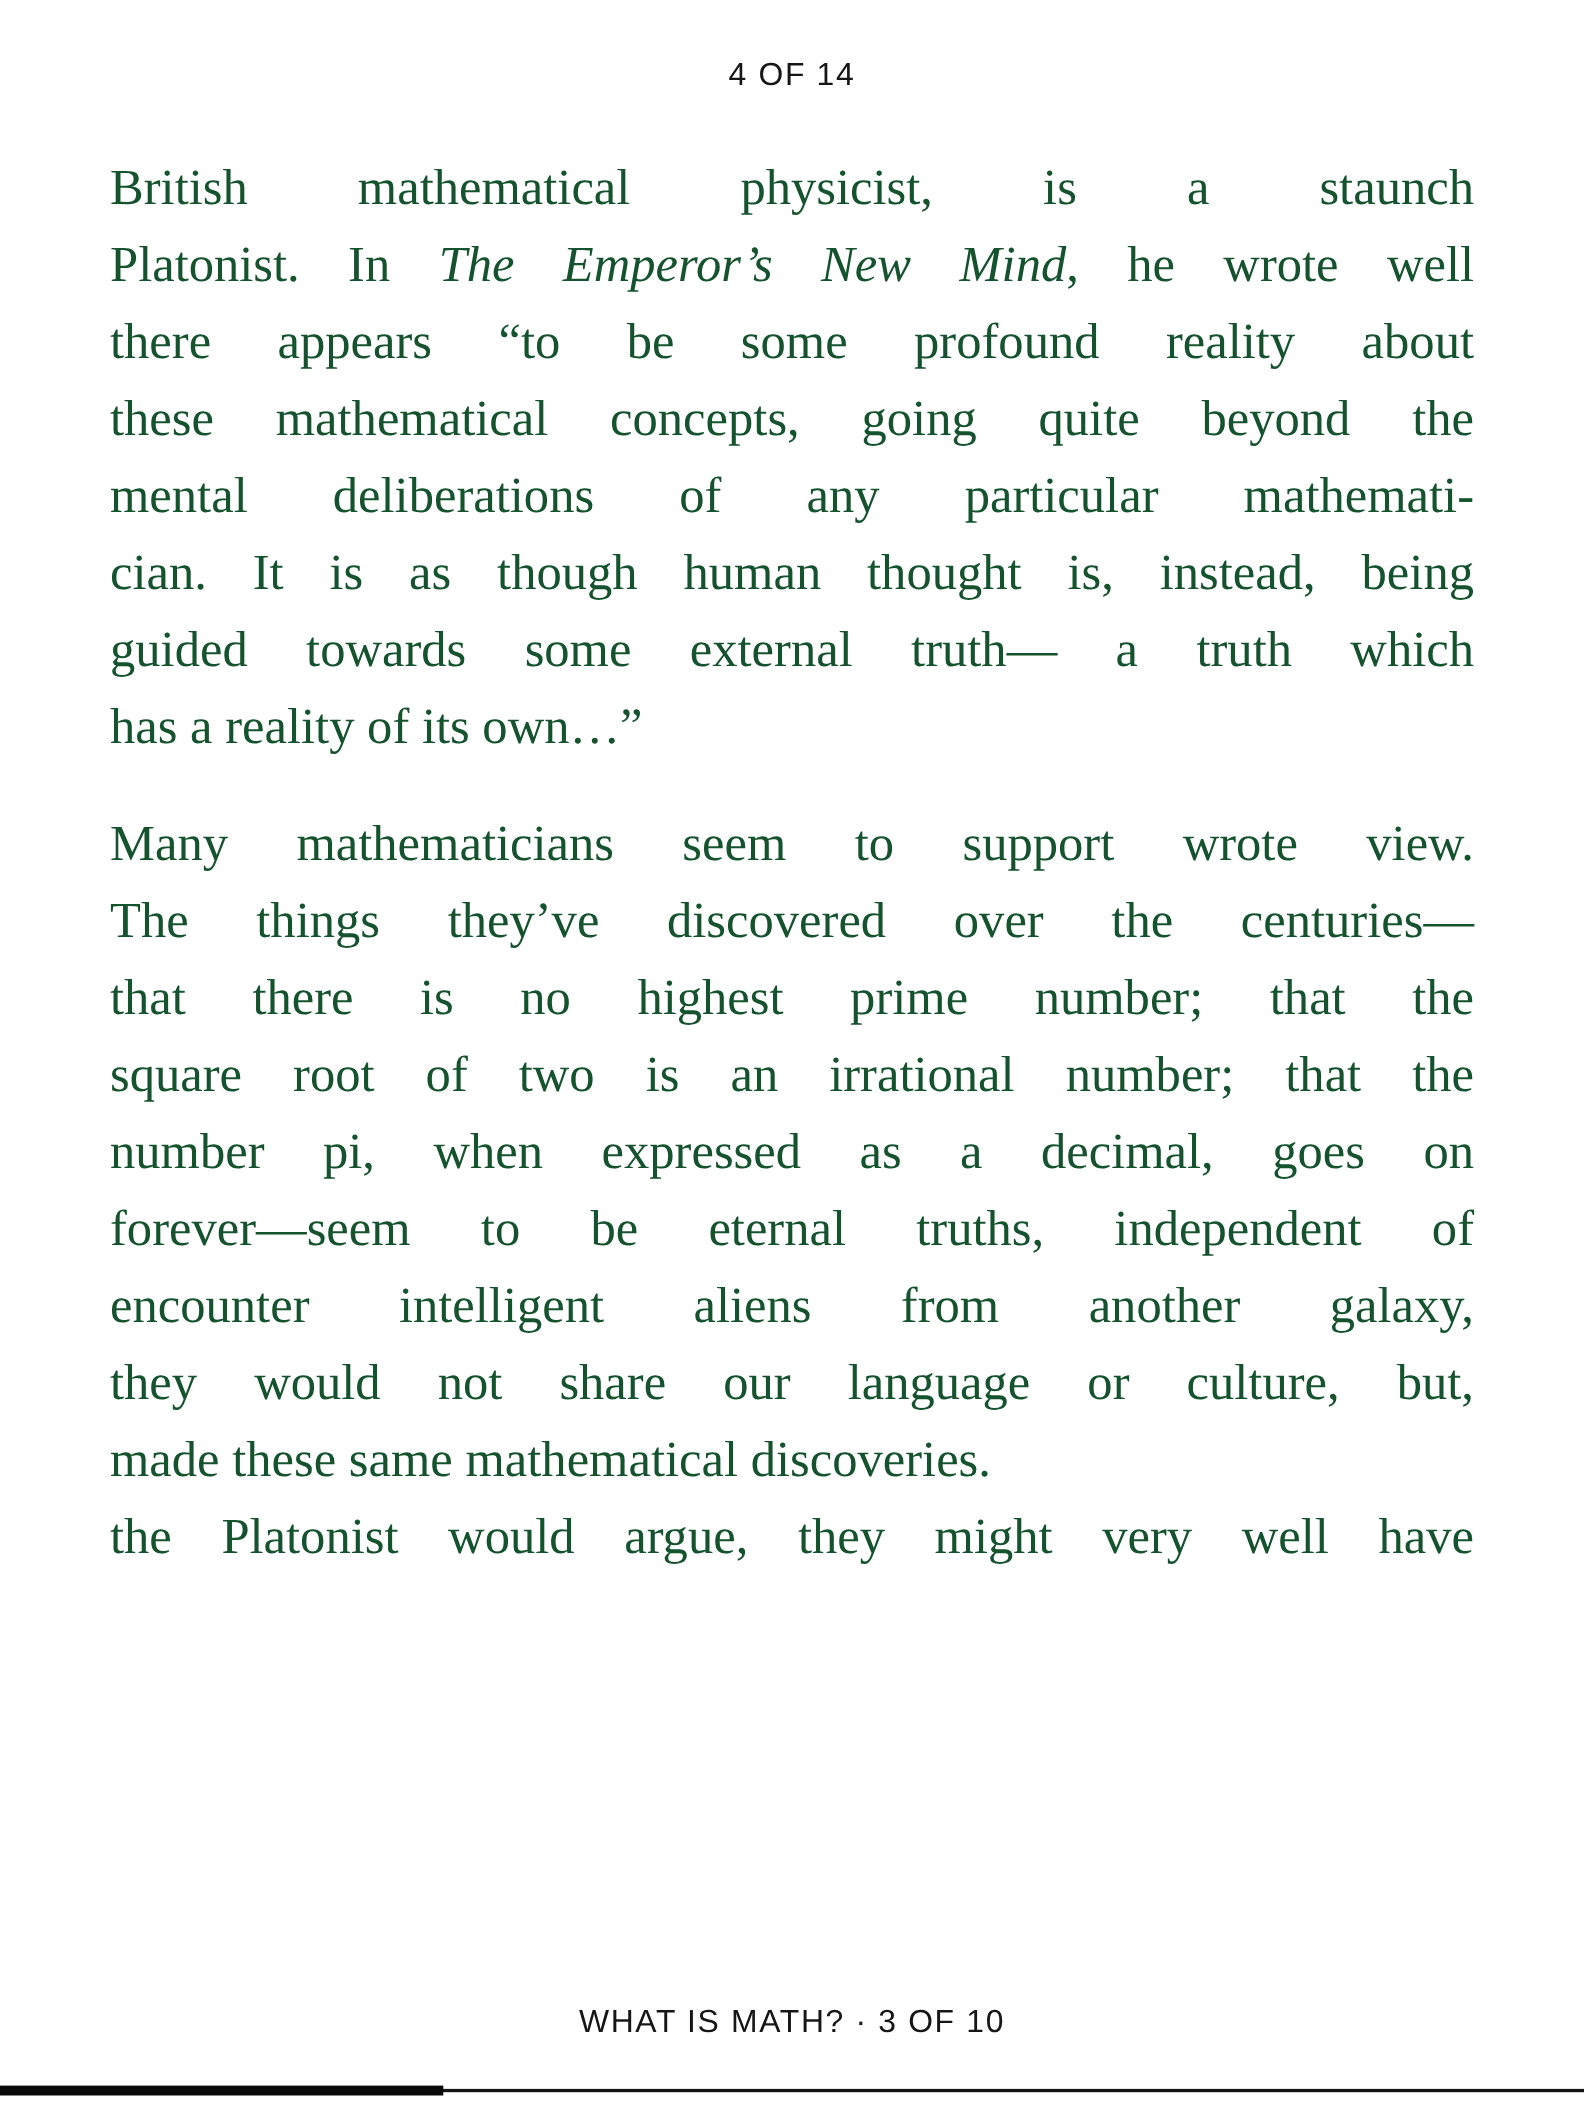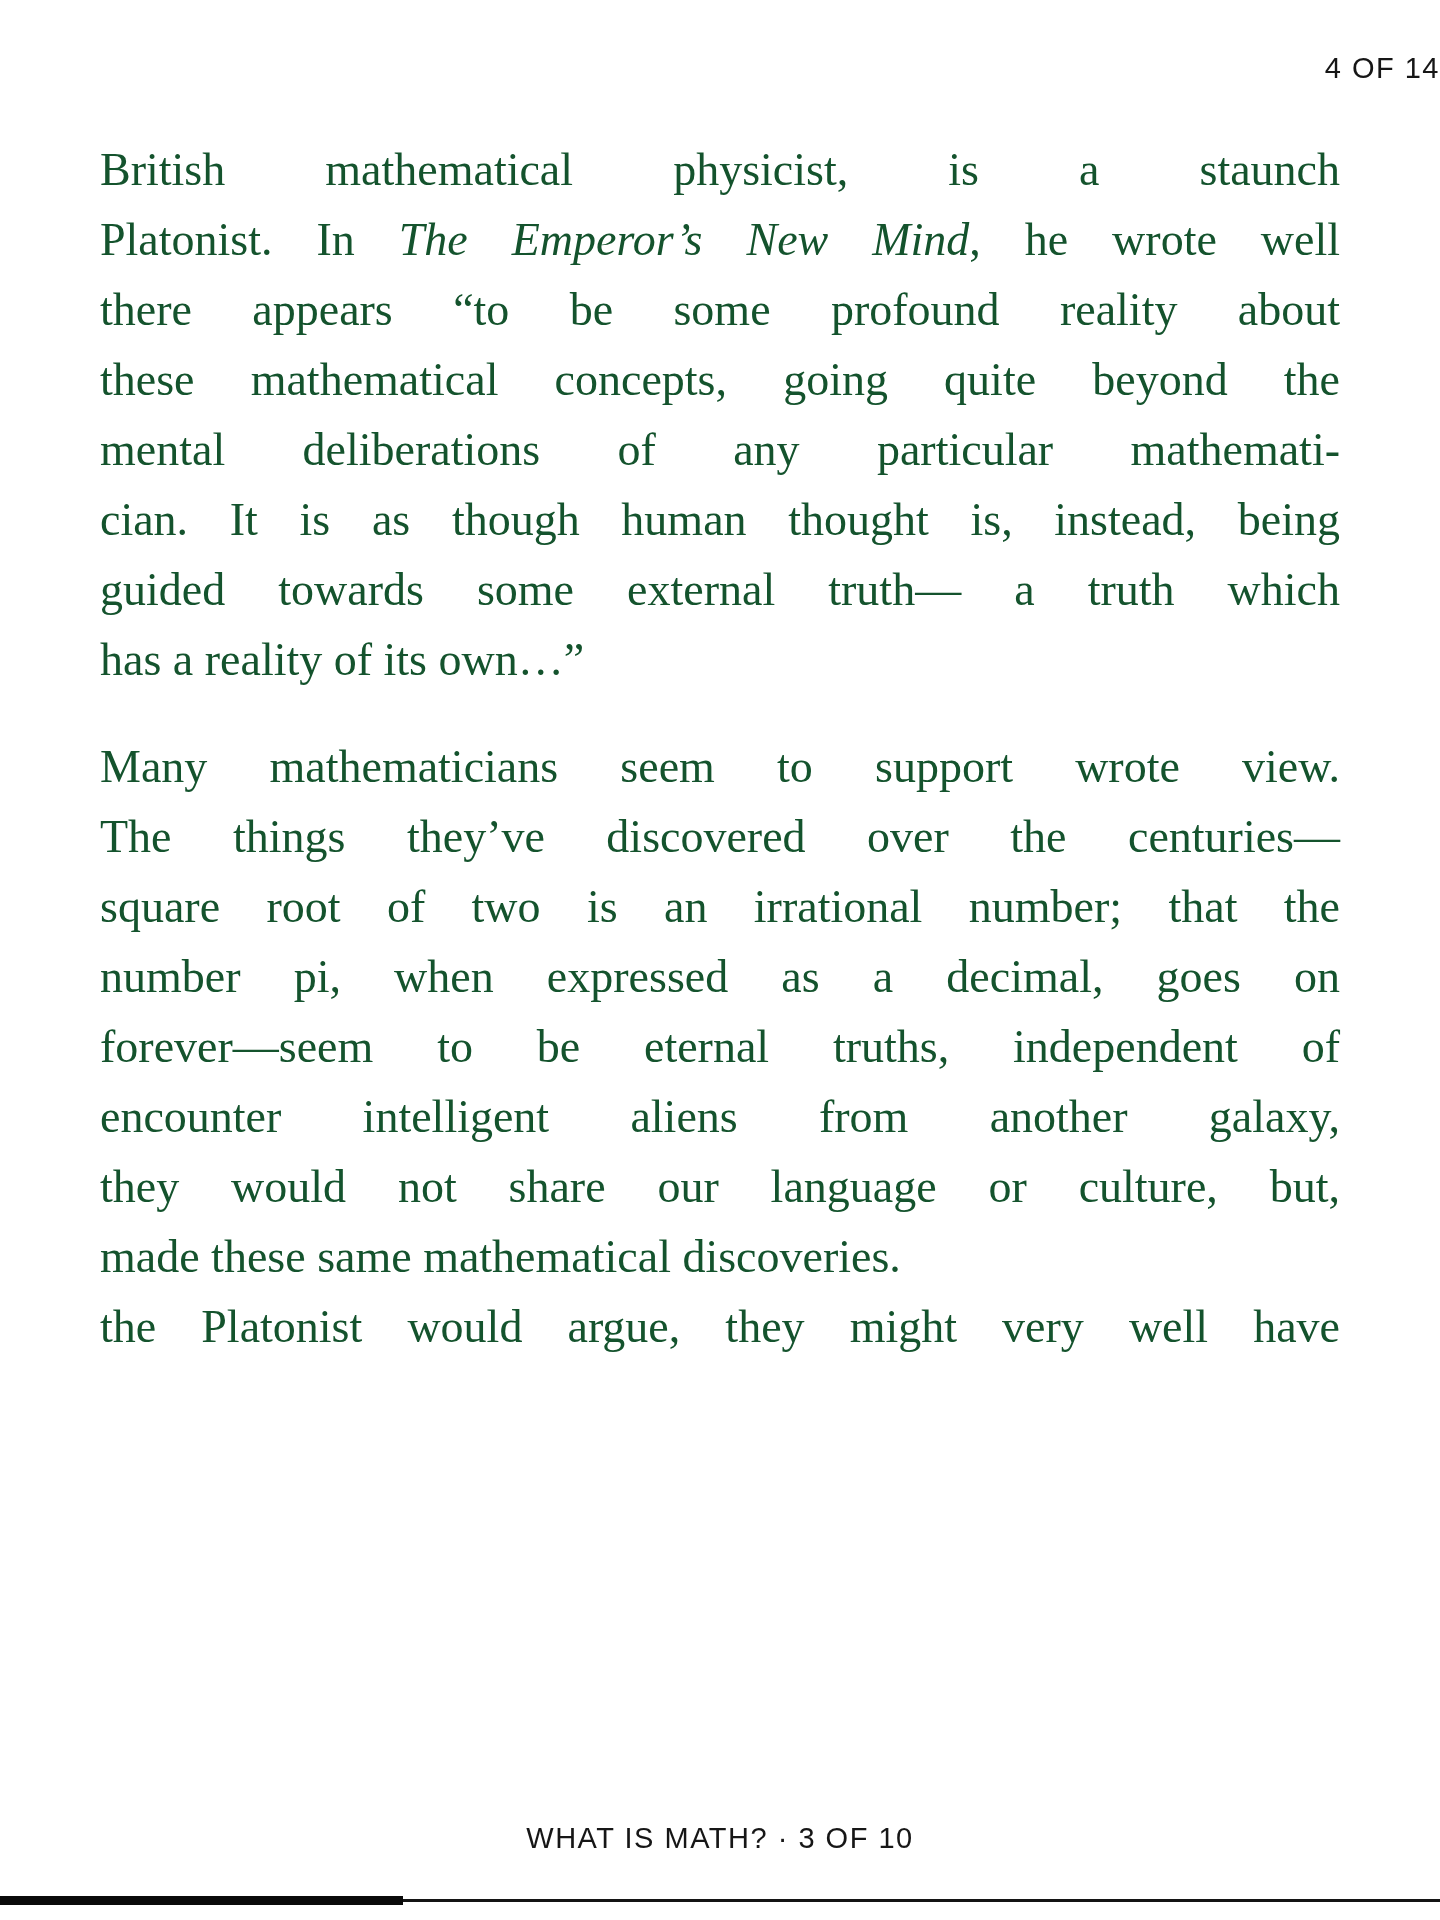--- a/index.html
+++ b/index.html
@@ -14,21 +14,21 @@
     background: #ffffff;
     color: #0d0d0d;
     font-family: "Liberation Serif", "DejaVu Serif", serif;
     overflow: hidden;
   }
   .header {
     position: absolute;
     top: 52px;
     left: 0;
     right: 0;
-    text-align: right;
+    text-align: center;
     font-family: "Liberation Sans", "DejaVu Sans", sans-serif;
     font-size: 29px;
     letter-spacing: 1.5px;
     color: #161616;
   }
   .content {
     position: absolute;
     top: 135px;
     left: 100px;
     width: 1240px;
@@ -88,20 +88,21 @@
         <div class="line"><span>there appears “to be some profound reality about</span></div>
         <div class="line"><span>these mathematical concepts, going quite beyond the</span></div>
         <div class="line"><span>mental deliberations of any particular mathemati-</span></div>
         <div class="line"><span>cian. It is as though human thought is, instead, being</span></div>
         <div class="line"><span>guided towards some external truth— a truth which</span></div>
         <div class="line last"><span>has a reality of its own…”</span></div>
       </div>
       <div class="para">
         <div class="line"><span>Many mathematicians seem to support wrote view.</span></div>
         <div class="line"><span>The things they’ve discovered over the centuries—</span></div>
+        <div class="line"><span>that there is no highest prime number; that the</span></div>
         <div class="line"><span>square root of two is an irrational number; that the</span></div>
         <div class="line"><span>number pi, when expressed as a decimal, goes on</span></div>
         <div class="line"><span>forever—seem to be eternal truths, independent of</span></div>
         <div class="line"><span>encounter intelligent aliens from another galaxy,</span></div>
         <div class="line"><span>they would not share our language or culture, but,</span></div>
         <div class="line last"><span>made these same mathematical discoveries.</span></div>
         <div class="line"><span>the Platonist would argue, they might very well have</span></div>
       </div>
     </div>
 

